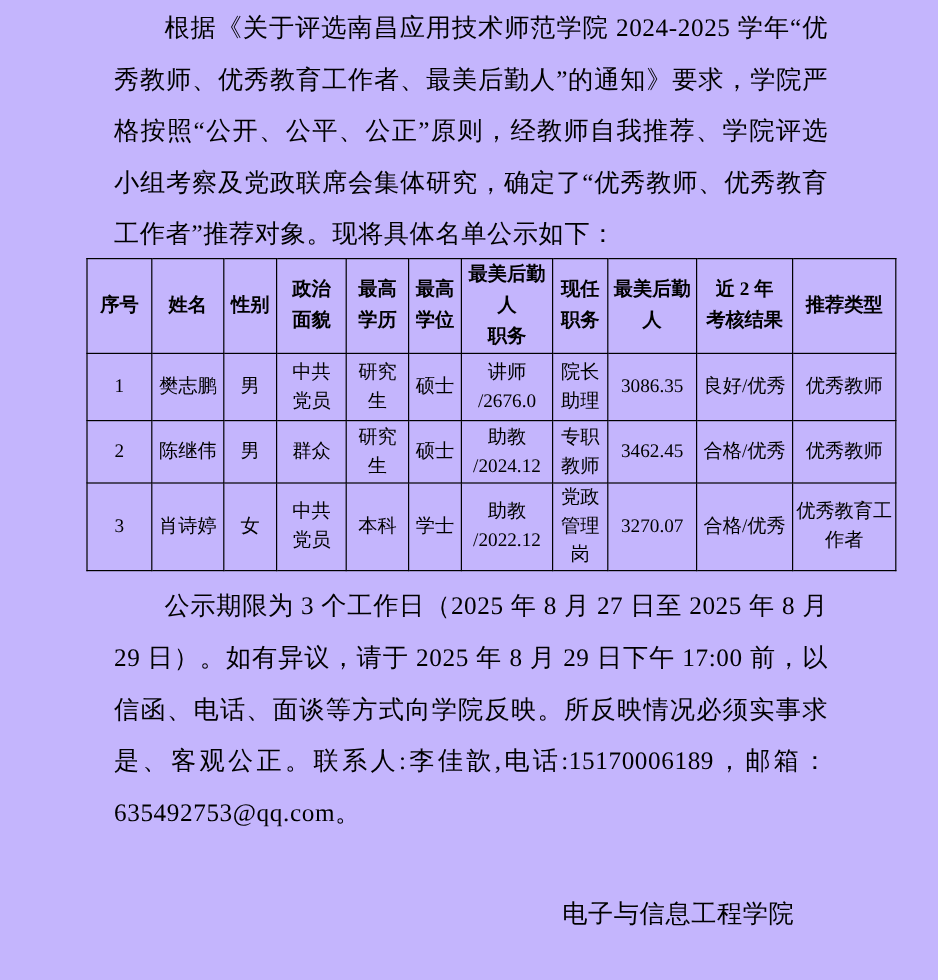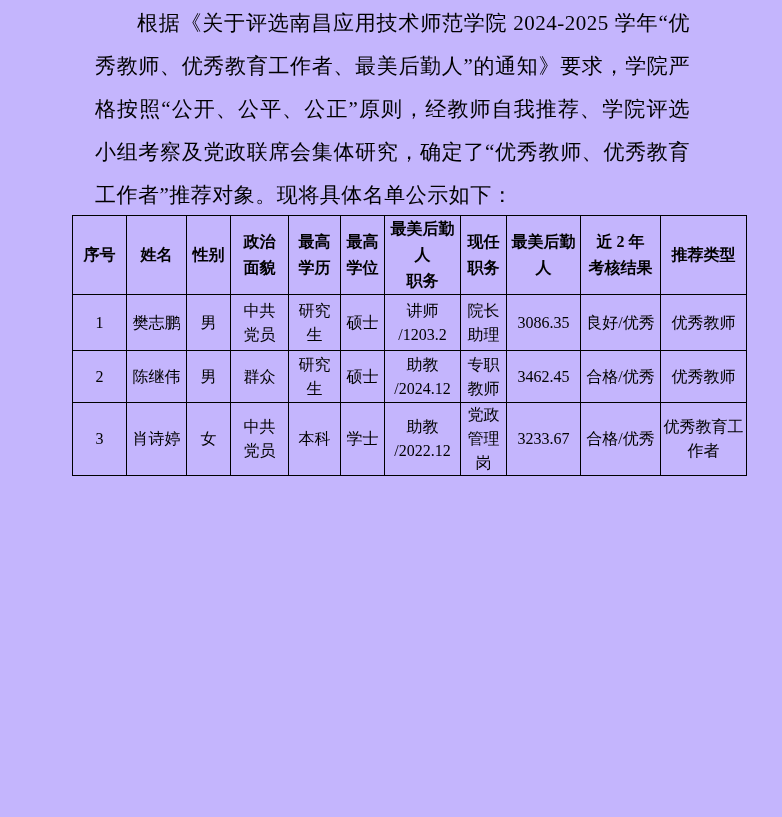--- a/index.html
+++ b/index.html
@@ -99,21 +99,21 @@
       <tr class="r1">
         <td>1</td>
         <td>樊志鹏</td>
         <td>男</td>
         <td>中共
 党员</td>
         <td>研究
 生</td>
         <td>硕士</td>
         <td>讲师
-/1203.2</td>
+/2676.0</td>
         <td>院长
 助理</td>
         <td>3086.35</td>
         <td>良好/优秀</td>
         <td>优秀教师</td>
       </tr>
       <tr class="r2">
         <td>2</td>
         <td>陈继伟</td>
         <td>男</td>
@@ -135,24 +135,26 @@
         <td>女</td>
         <td>中共
 党员</td>
         <td>本科</td>
         <td>学士</td>
         <td>助教
 /2022.12</td>
         <td>党政
 管理
 岗</td>
-        <td>3233.67</td>
+        <td>3270.07</td>
         <td>合格/优秀</td>
         <td>优秀教育工
 作者</td>
       </tr>
     </tbody>
   </table>
 
+  <p class="para indent notice">公示期限为 3 个工作日（2025 年 8 月 27 日至 2025 年 8 月 29 日）。如有异议，请于 2025 年 8 月 29 日下午 17:00 前，以信函、电话、面谈等方式向学院反映。所反映情况必须实事求是、客观公正。联系人:李佳歆,电话:15170006189，邮箱：635492753@qq.com。</p>
 
+  <div class="sig sig-org">电子与信息工程学院</div>
 
 
 </div>
 
 </body></html>

